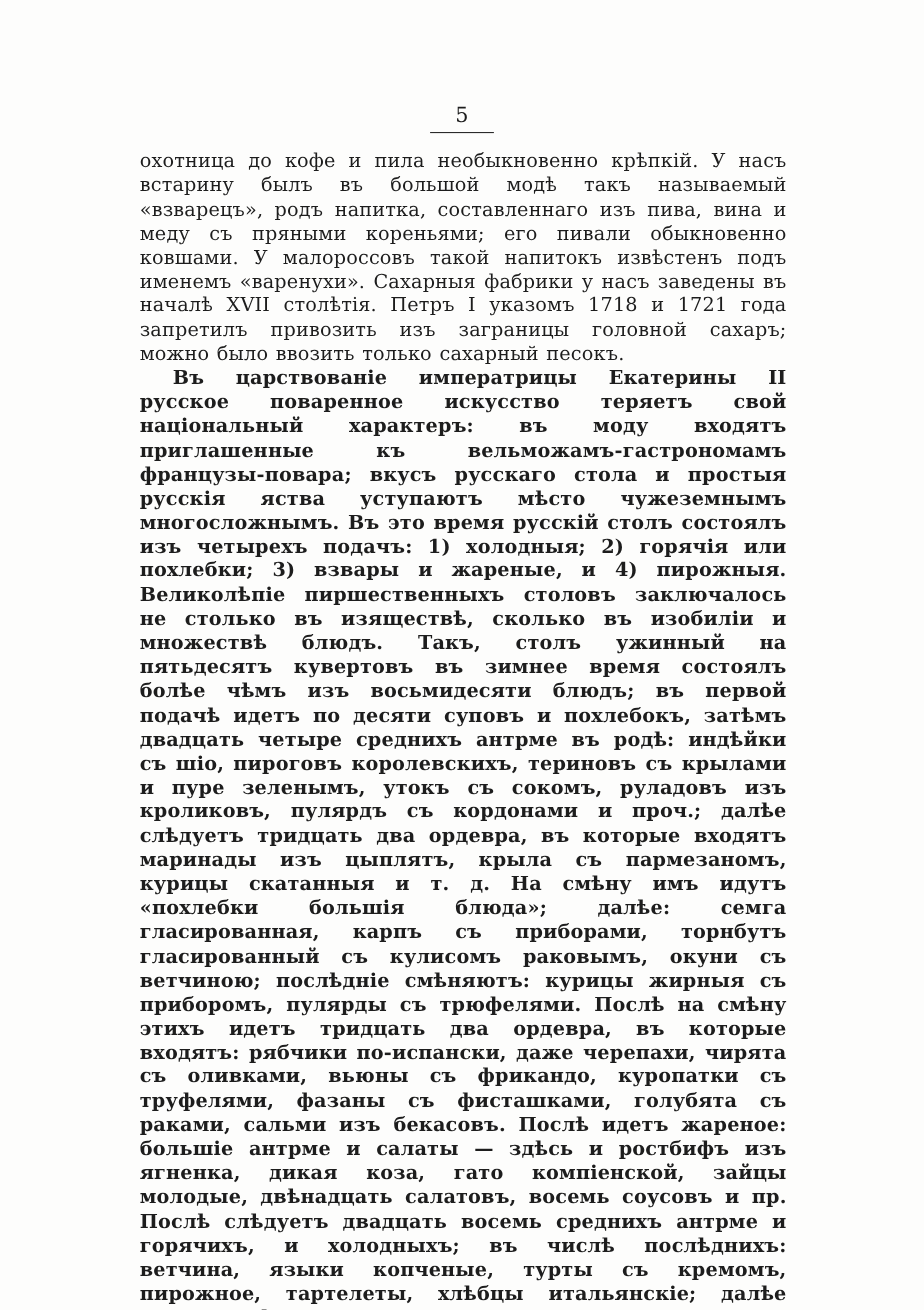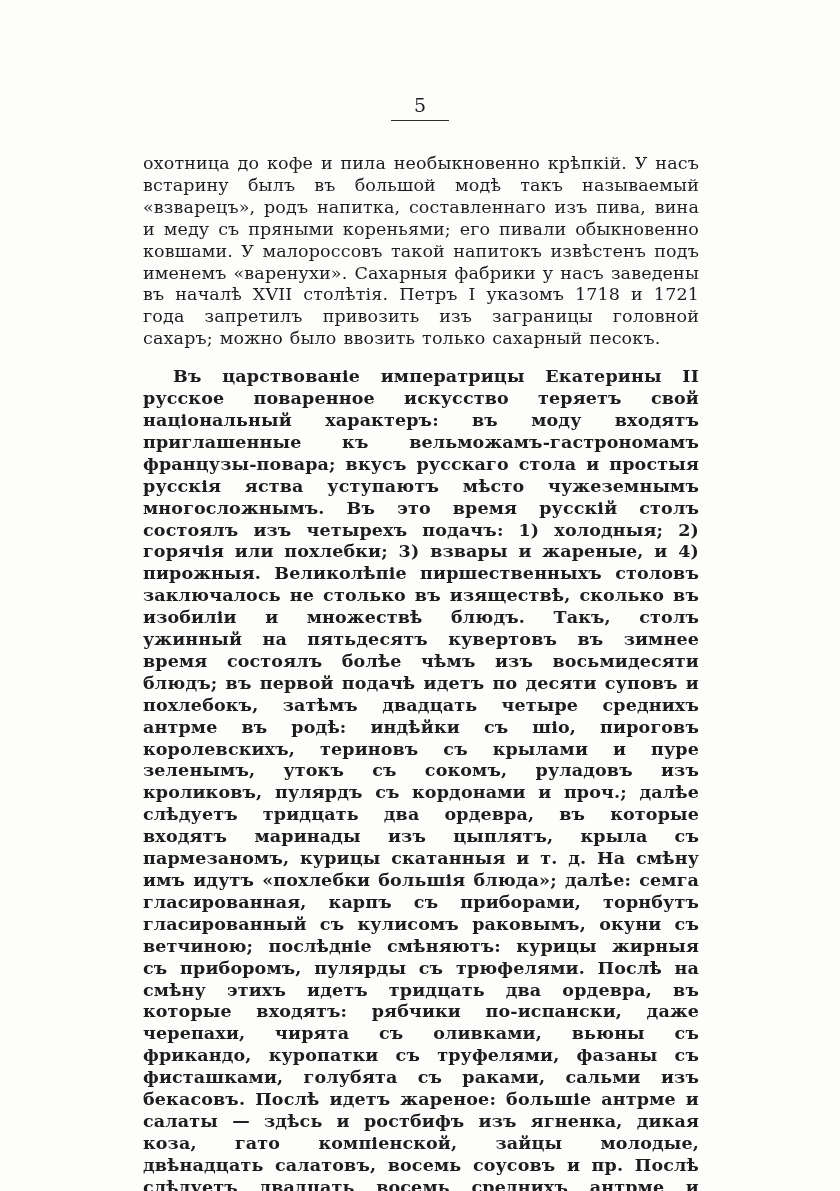--- a/index.html
+++ b/index.html
@@ -31,21 +31,21 @@
     padding: 0 23px 4px 23px;
     border-bottom: 1.6px solid #2b2b2b;
   }
   .text-block {
     position: absolute;
     left: 127px;
     top: 137px;
     width: 588px;
   }
   .text-block p {
-    margin: 16px;
+    margin: 0;
     font-size: 17.5px;
     line-height: 21.9px;
     text-align: justify;
     letter-spacing: 0.15px;
     word-spacing: 1.2px;
   }
   .text-block p.indent {
     text-indent: 30px;
     font-weight: bold;
   }

